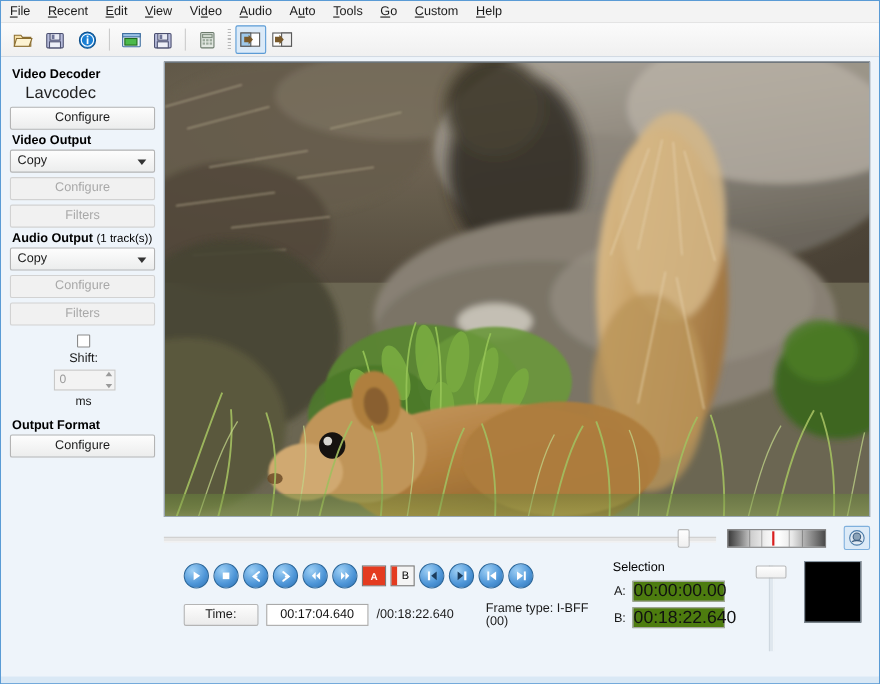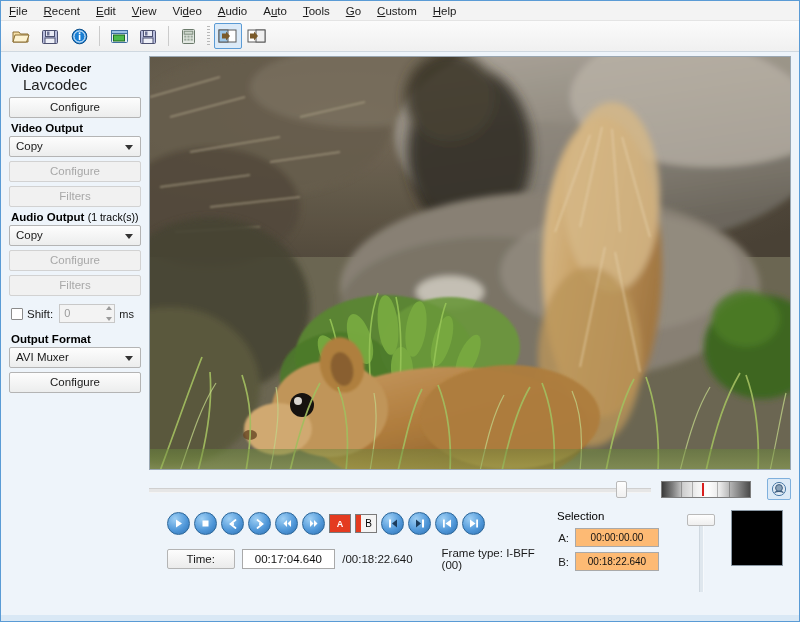--- a/index.html
+++ b/index.html
@@ -187,20 +187,21 @@
     position: absolute; right: 7px; top: 8px;
     width: 0; height: 0;
     border-left: 4px solid transparent;
     border-right: 4px solid transparent;
     border-top: 5px solid #333;
   }
   .shift-row {
     display: flex; align-items: center;
     margin: 8px 0 2px 2px;
     gap: 4px;
+    flex-direction: column;
   }
   .chk {
     width: 12px; height: 12px;
     border: 1px solid #8b8b8b;
     background: #fff;
     box-sizing: border-box;
     border-radius: 1px;
     flex: 0 0 auto;
   }
   .shift-lbl { font-size: 11.5px; color: #1a1a1a; }
@@ -381,22 +382,22 @@
     box-sizing: border-box;
   }
   .sel-block { width: 118px; flex: 0 0 118px; padding-left: 6px; }
   .sel-title { font-size: 11.5px; font-weight: normal; color: #000; margin-bottom: 6px; }
   .sel-row { display: flex; align-items: center; gap: 6px; margin-bottom: 5px; }
   .sel-lbl { font-size: 11.5px; color: #1a1a1a; width: 12px; text-align: right; }
   .sel-field {
     width: 84px; height: 19px;
     line-height: 17px;
     text-align: center;
-    font-size: 10px;
-    background: #fdba74;
+    font-size: 16px;
+    background: #4d7c0f;
     border: 1px solid #a9a9a9;
     box-sizing: border-box;
     color: #111;
   }
   .vol-col { width: 52px; flex: 0 0 52px; position: relative; }
   .vol-track {
     position: absolute; left: 24px; top: 4px;
     width: 3px; height: 78px;
     background: #dfe7ee;
     border-left: 1px solid #cfd8e0;
@@ -547,24 +548,20 @@
           <span>0</span>
           <span class="sp-arrows">
             <span class="sp-up"></span>
               <span class="sp-dn"></span>
           </span>
         </div>
         <div class="ms-lbl">ms</div>
       </div>
 
       <div class="sec-title" style="margin-top:10px">Output Format</div>
-      <div class="sb-combo">
-        <span>AVI Muxer</span>
-        <span class="arrow"></span>
-      </div>
       <div class="sb-btn">Configure</div>
     </div>
 
     <div class="main-col">
 
       <div class="video-wrap">
         <svg class="video-canvas" viewBox="0 0 640 414" preserveAspectRatio="none">
           <defs>
             <linearGradient id="rockG" x1="0" y1="0" x2="0.3" y2="1">
               <stop offset="0%" stop-color="#b9b2a6"></stop>

